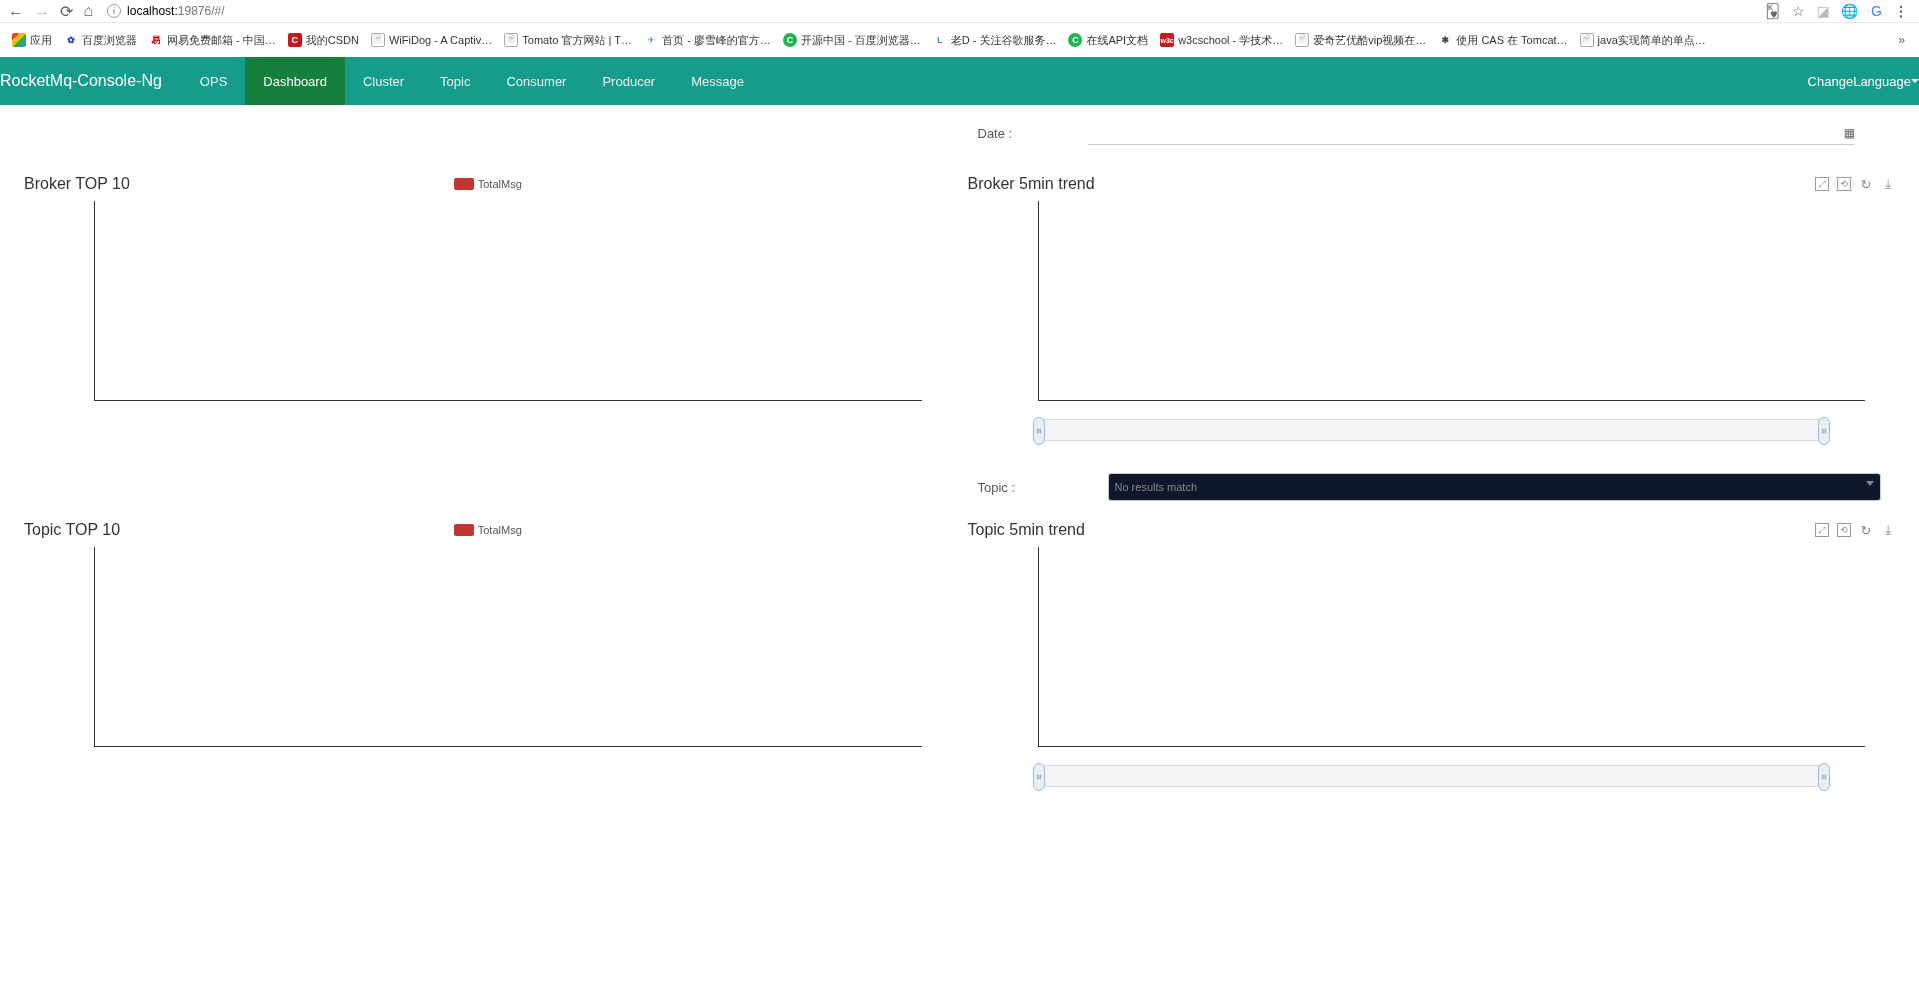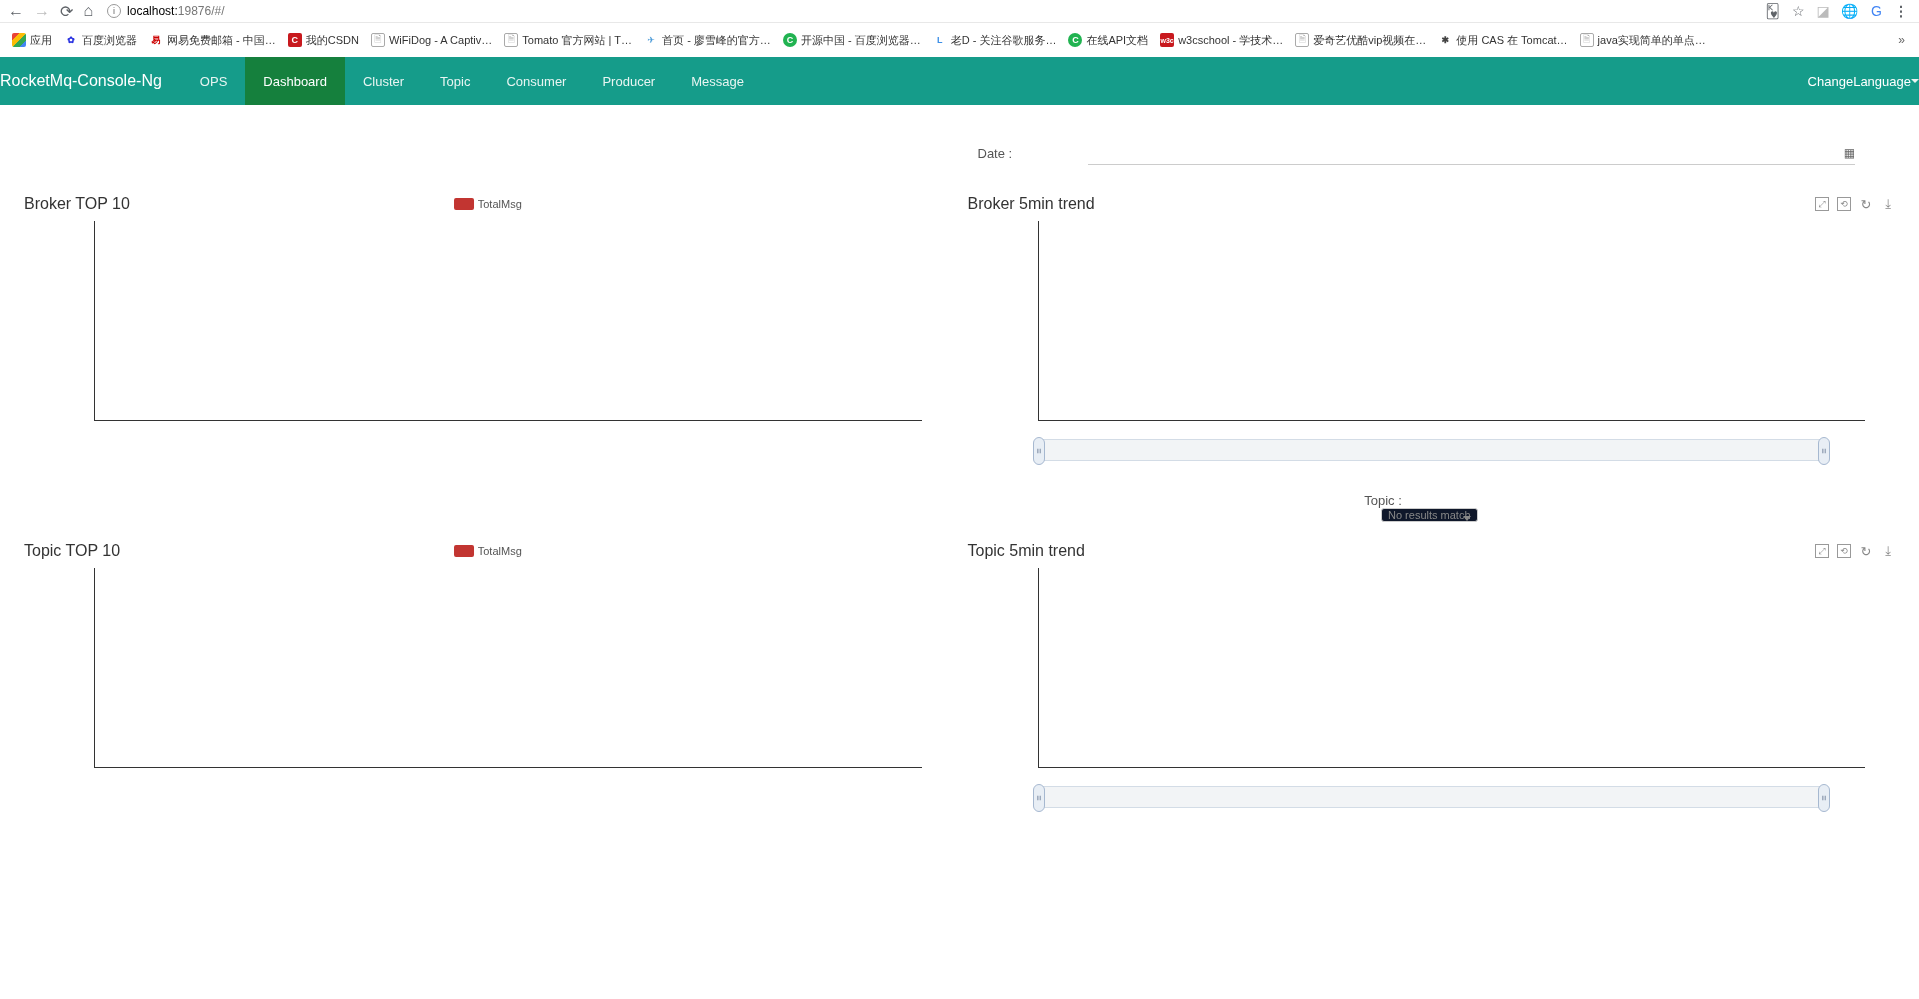--- a/index.html
+++ b/index.html
@@ -36,21 +36,21 @@
 
 
 .app-nav { height: 48px; background: #159c8a; display: flex; align-items: center; padding: 0 0; color: #fff; }
 .app-brand { font-size: 16px; padding-right: 20px; }
 .nav-item { padding: 0 18px; height: 48px; display: flex; align-items: center; font-size: 13px; color: #e8f5f2; cursor: pointer; }
 .nav-item.active { background: #15803d; color: #fff; }
 .nav-lang { margin-left: auto; display: flex; align-items: center; font-size: 13px; cursor: pointer; }
 .caret-down { width: 0; height: 0; border-left: 4px solid transparent; border-right: 4px solid transparent; border-top: 4px solid #e8f5f2; }
 
 
-.content { padding: 36px 16px 20px; }
+.content { padding: 16px 16px 20px; }
 .row { display: flex; gap: 0; }
 .col { flex: 1; padding: 0 8px; }
 
 .date-row { display: flex; align-items: center; margin-bottom: 30px; }
 .date-row .label { font-size: 13px; color: #555; width: 120px; padding-left: 10px; }
 .date-input-wrap { flex: 1; display: flex; align-items: center; position: relative; border-bottom: 1px solid #ccc; margin-right: 40px; height: 24px; }
 .date-input-wrap input { border: none; outline: none; flex: 1; font-size: 12px; }
 .calendar-icon { color: #666; font-size: 12px; }
 
 .chart-block { margin-bottom: 32px; }
@@ -64,21 +64,21 @@
 
 .chart-area { height: 200px; margin-left: 70px; border-left: 1px solid #333; border-bottom: 1px solid #333; margin-right: 30px; }
 
 .slider-row { display: flex; align-items: center; margin: 18px 70px 0 70px; }
 .slider-track { flex: 1; height: 22px; background: #f2f4f6; border: 1px solid #d3dce6; position: relative; }
 .slider-handle { position: absolute; top: -3px; width: 12px; height: 28px; background: #e8eef5; border: 1px solid #a6b8d0; border-radius: 6px; display: flex; align-items: center; justify-content: center; cursor: ew-resize; }
 .slider-handle::after { content: "≡"; color: #7a8aa1; font-size: 9px; transform: rotate(90deg); }
 .slider-handle.left { left: -6px; }
 .slider-handle.right { right: -6px; }
 
-.topic-row { display: flex; align-items: center; margin: 10px 14px 20px 10px; flex-direction: column; }
+.topic-row { display: flex; align-items: center; margin: 10px 14px 20px 10px; }
 .topic-row .label { font-size: 13px; color: #555; width: 130px; }
 .topic-select { flex: 1; height: 28px; background: #0f172a; border: 1px solid #ccc; border-radius: 3px; display: flex; align-items: center; padding: 0 6px; font-size: 11px; color: #888; position: relative; cursor: pointer; }
 .topic-select::after { content: ""; position: absolute; right: 6px; top: 7px; width: 0; height: 0; border-left: 4px solid transparent; border-right: 4px solid transparent; border-top: 5px solid #888; }
 </style>
 </head>
 <body>
 
 <div class="browser-toolbar">
   <span class="nav-arrow">←</span>
   <span class="nav-arrow disabled">→</span>

